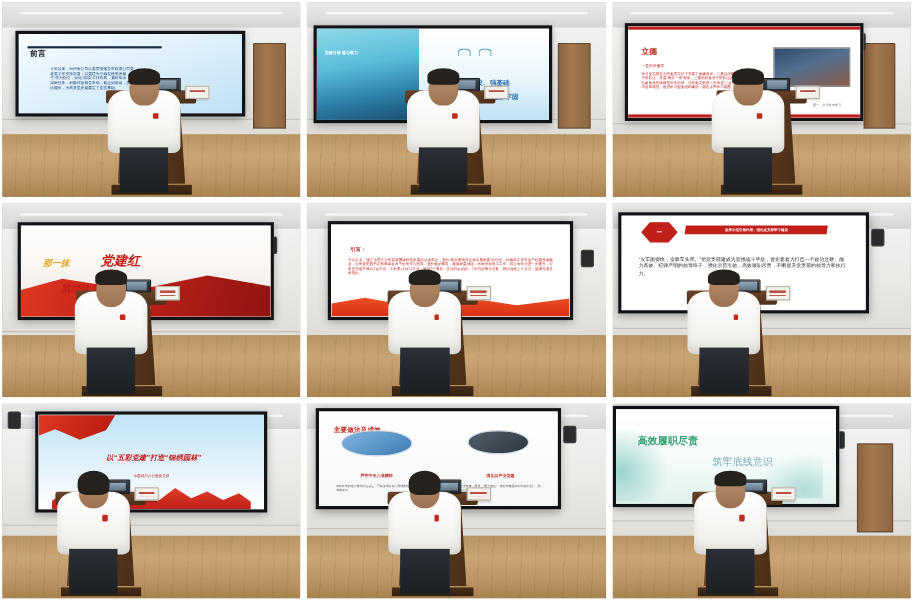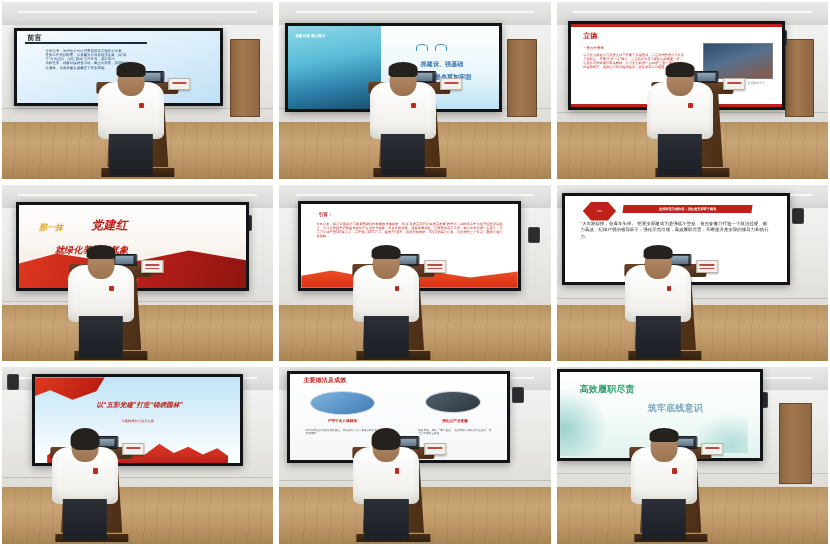--- a/index.html
+++ b/index.html
@@ -80,20 +80,21 @@
     box-shadow: 0 2px 8px rgba(0,0,0,.35);
     overflow: hidden;
   }
   .screen-inner { position: absolute; inset: 0; overflow: hidden; }
   .slide-text {
     position: absolute;
     color: #222;
     white-space: pre-line;
     line-height: 1.25;
     letter-spacing: .02em;
+    margin-top: 12px;
   }
 
   
   .podium {
     position: absolute; bottom: 1%; left: 50%;
     transform: translateX(-50%);
     width: 27%; height: 54%;
   }
   .podium .top {
     position: absolute; top: 0; left: -6%; width: 112%; height: 13%;
@@ -541,21 +542,21 @@
       <div class="door" style="right:6%;top:20%;width:12%;height:46%"></div>
       <div class="speaker-box" style="right:22%;top:14%"></div>
 
       <div class="screen" style="left:0%;width:76%;top:1%;height:52%">
         <div class="screen-inner" style="background:linear-gradient(180deg,#ffffff 0%,#f3fbf8 55%,#e1f2ee 100%)">
           <div style="position:absolute;left:0;top:18%;width:24%;height:80%;
                       background:radial-gradient(ellipse at 10% 60%, rgba(90,180,175,.55) 0%, rgba(255,255,255,0) 70%)"></div>
           <div style="position:absolute;right:6%;bottom:6%;width:28%;height:46%;
                       background:radial-gradient(ellipse at 70% 80%, rgba(110,190,185,.45) 0%, rgba(255,255,255,0) 72%)"></div>
           <div class="slide-text" style="left:10%;top:14%;font-size:9px;font-weight:bold;color:#2f9e6d">高效履职尽责</div>
-          <div class="slide-text" style="left:44%;top:36%;font-size:9px;font-weight:bold;color:#7aa6bd">筑牢底线意识</div>
+          <div class="slide-text" style="left:44%;top:36%;font-size:9px;font-weight:normal;color:#7aa6bd">筑牢底线意识</div>
         </div>
       </div>
 
       <div class="podium" style="left:42%">
         <div class="top"></div>
         <div class="body">
           <div class="logo"></div>
         </div>
         <div class="base"></div>
         <div class="nameplate"></div>

